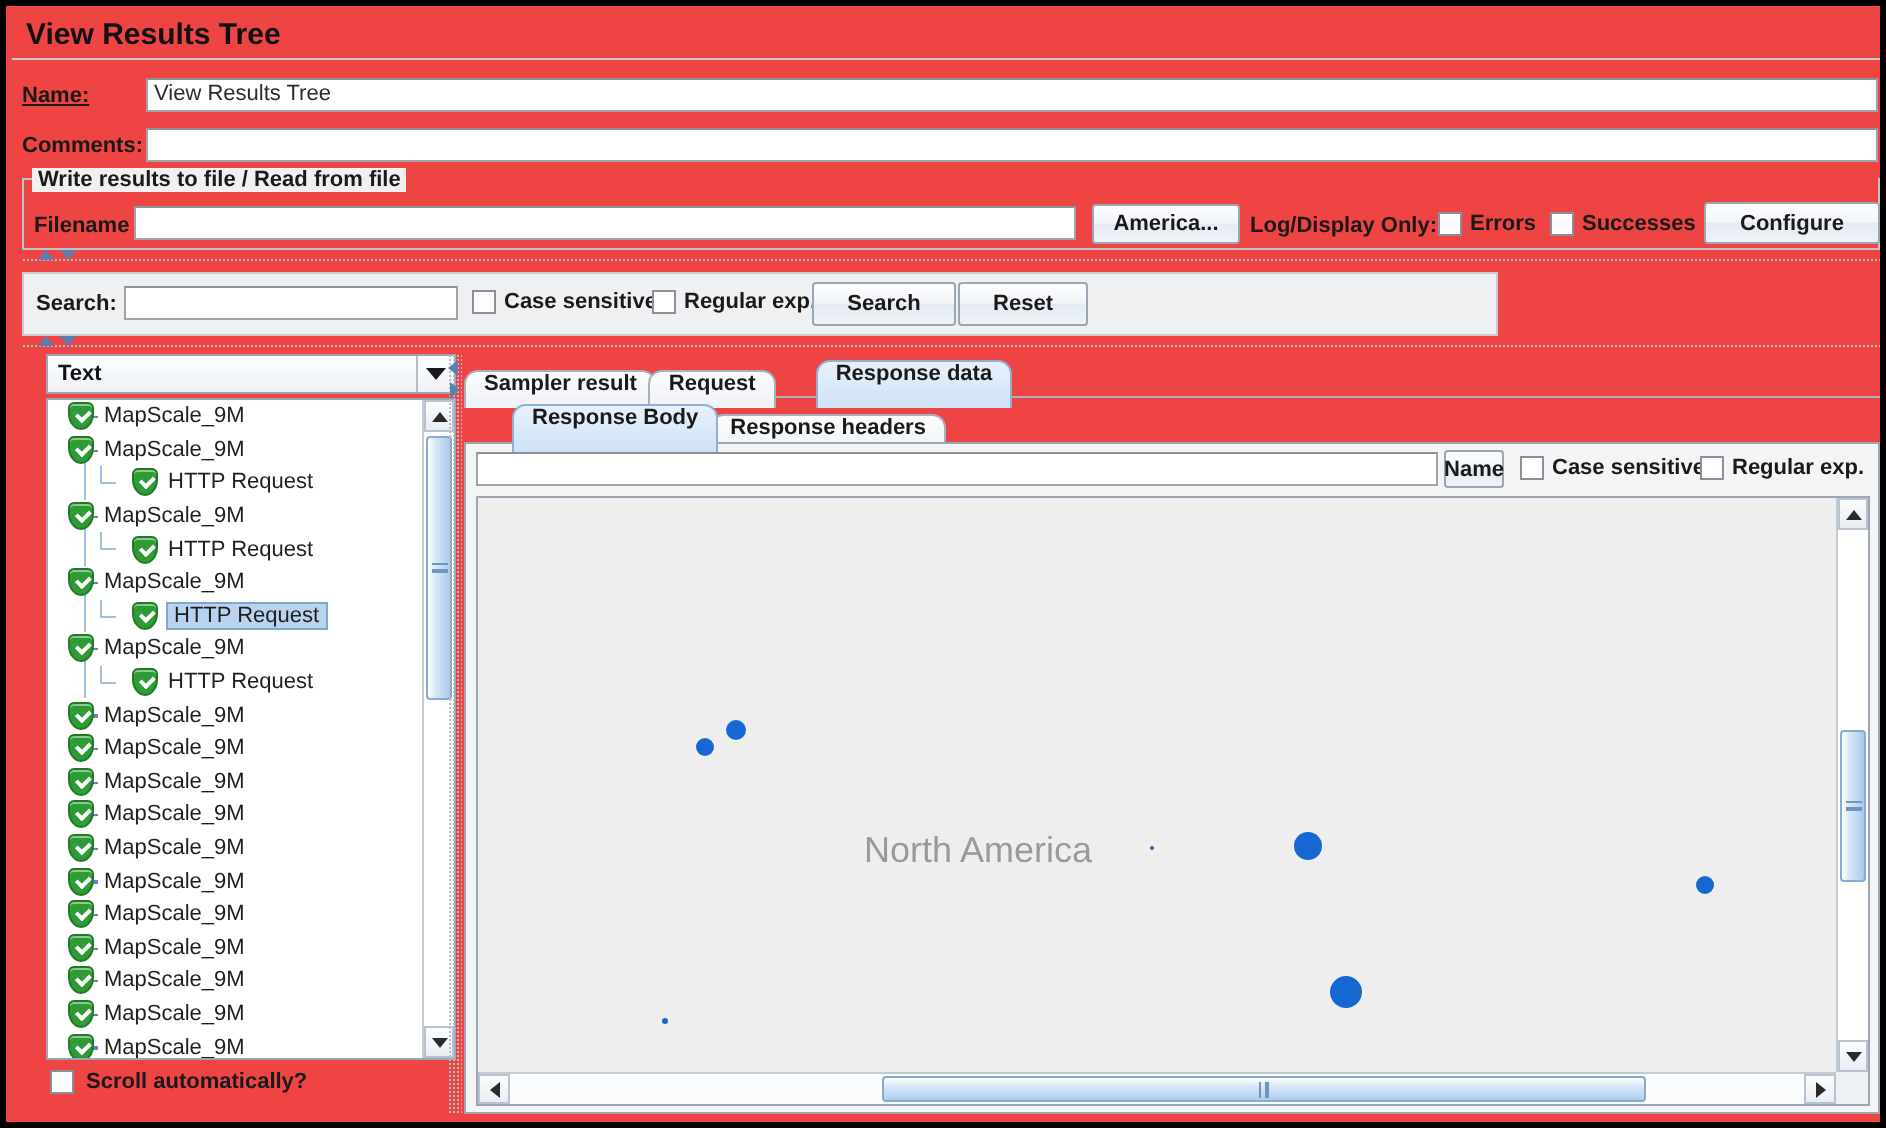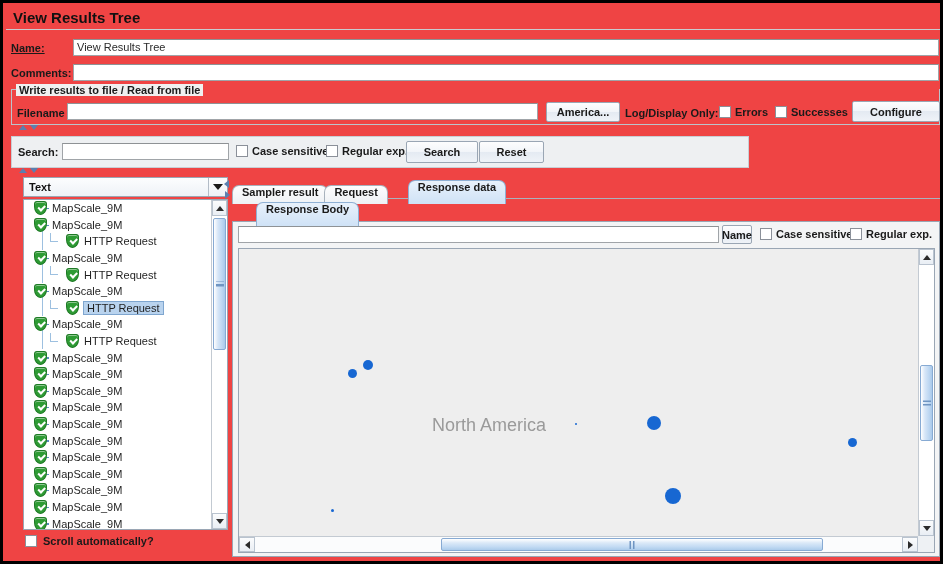--- a/index.html
+++ b/index.html
@@ -599,20 +599,23 @@
           <span>Request</span>
         </div>
         <div class="tab active">
           <span>Response data</span>
         </div>
       </div>
     <div id="tabstrip2" class="tabstrip">
         <div class="tab active">
           <span>Response Body</span>
         </div>
+        <div class="tab">
+          <span>Response headers</span>
+        </div>
       </div>
 
     <div id="panelbody">
       <div id="find-field" class="txtfield"></div>
       <div id="find-btn" class="btn">Name</div>
 
       <div id="case-cb2" class="cbrow">
         <span class="cb"></span>
         <span class="lbl">Case sensitive</span>
       </div>

